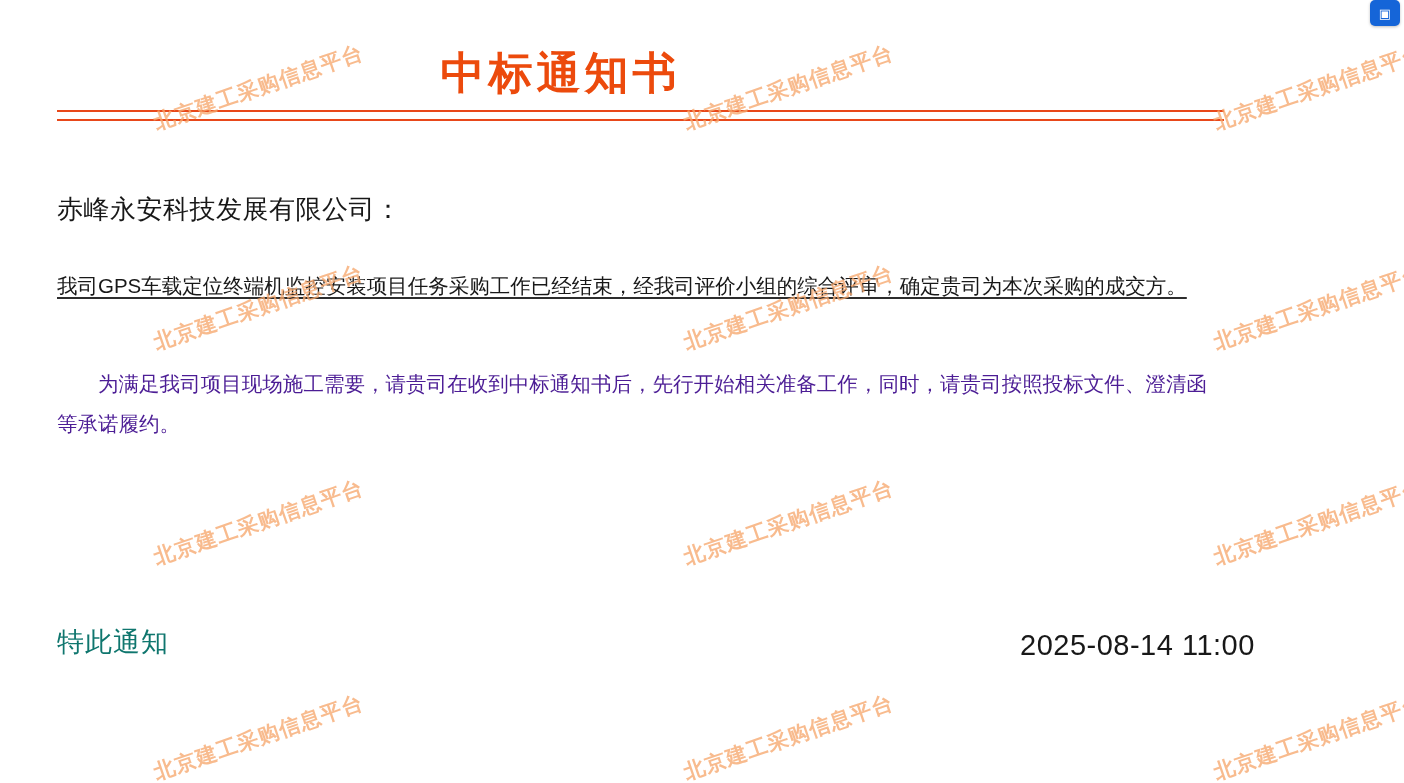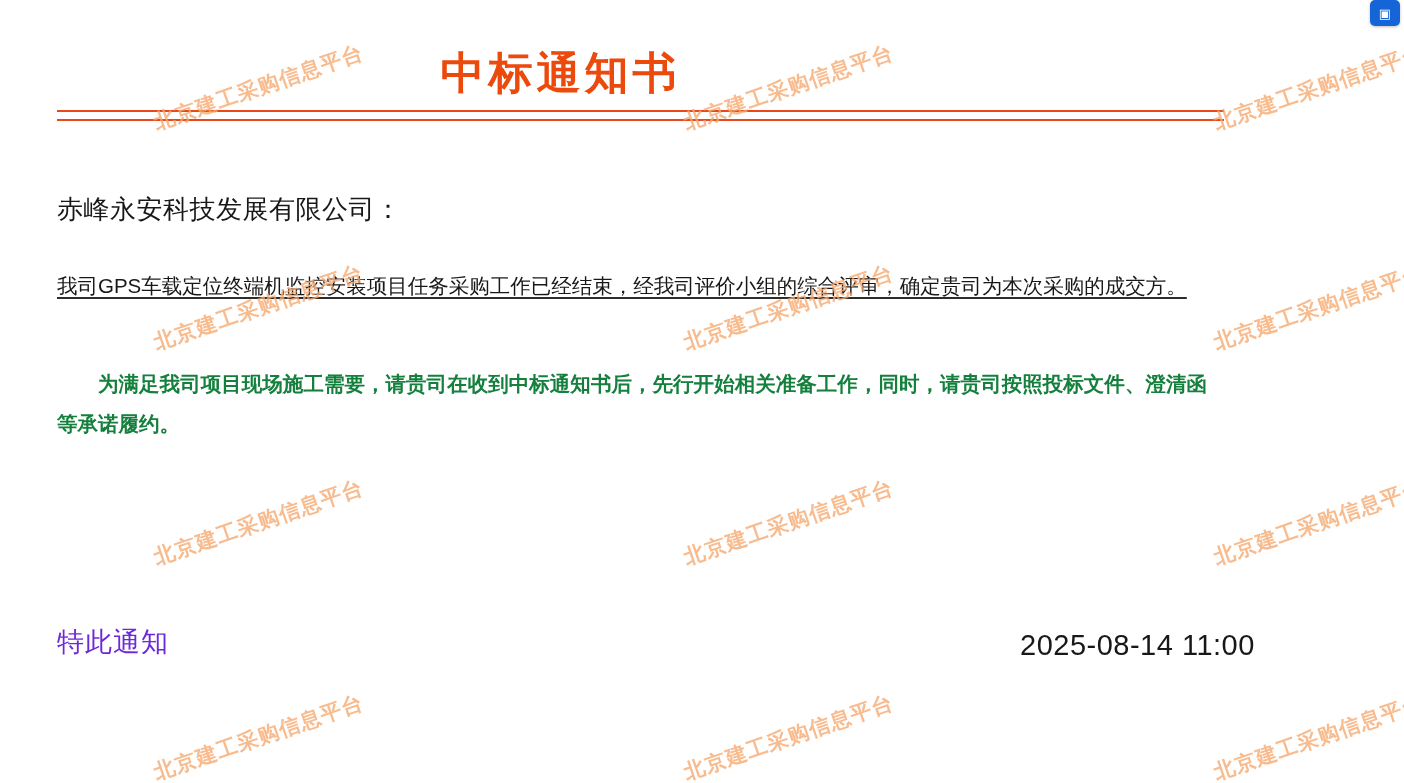--- a/index.html
+++ b/index.html
@@ -93,33 +93,32 @@
     text-underline-offset: 4px;
   }
 
   #para-2 {
     position: absolute;
     top: 364px;
     left: 57px;
     width: 1150px;
     font-size: 20.5px;
     line-height: 40px;
-    color: #15803d;
+    color: #4c1d95;
     text-align: justify;
     text-indent: 41px;
-    font-weight: bold;
   }
 
   #closing {
     position: absolute;
     top: 624px;
     left: 57px;
     font-size: 27px;
     font-weight: 400;
-    color: #6d28d9;
+    color: #0f766e;
     letter-spacing: 1px;
   }
 
   #doc-date {
     position: absolute;
     top: 629px;
     left: 1020px;
     font-size: 29px;
     color: #181818;
     letter-spacing: 0.5px;

